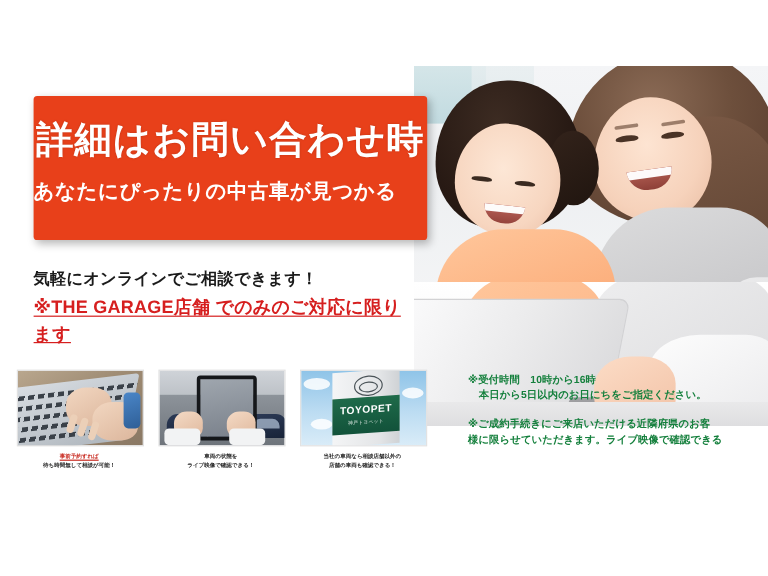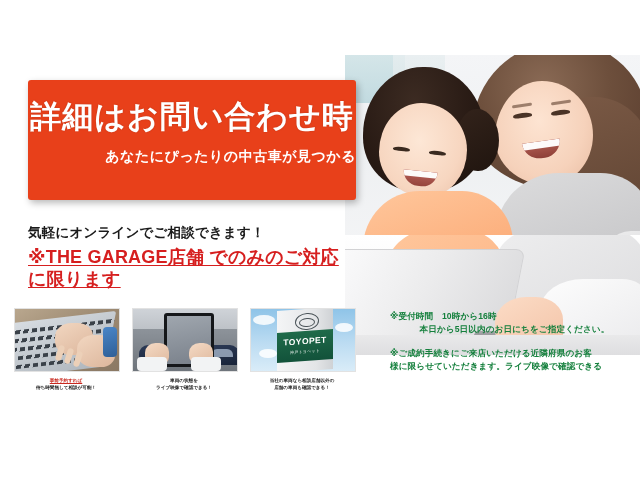--- a/index.html
+++ b/index.html
@@ -71,27 +71,27 @@
   .lb-hand{position:absolute;left:150px;top:62px;width:68px;height:56px;border-radius:46% 40% 34% 40%;
          background:linear-gradient(150deg,#fcdcc6,#f2c2a6);}
   .lb-desk{position:absolute;left:0;bottom:0;width:295px;height:20px;background:linear-gradient(180deg,#e9e9ea,#dedee0);}
 
   
   #banner{position:absolute;left:28px;top:25px;width:328px;height:120px;background:#e8401a;
           border-radius:3px;box-shadow:2px 3px 7px rgba(0,0,0,.28);}
   #banner-title{position:absolute;left:0;top:16px;width:328px;text-align:center;
           font-size:31px;font-weight:bold;color:#ffffff;letter-spacing:1px;
           text-shadow:0 0 2px rgba(0,0,0,.18);}
-  #banner-sub{position:absolute;left:0;top:68px;width:328px;text-align:right;
-          font-size:14px;font-weight:bold;color:#ffffff;letter-spacing:.5px;}
+  #banner-sub{position:absolute;left:0;top:68px;width:328px;text-align:left;
+          font-size:17px;font-weight:bold;color:#ffffff;letter-spacing:.5px;}
 
   
   #desc{position:absolute;left:28px;top:167px;width:320px;color:#1b1b1b;}
   #desc .line{font-size:13.5px;font-weight:bold;line-height:22px;letter-spacing:.2px;}
-  #desc .warn{font-size:18px;font-weight:bold;line-height:22px;color:#d61f1f;
+  #desc .warn{font-size:15px;font-weight:bold;line-height:22px;color:#d61f1f;
           text-decoration:underline;text-underline-offset:2px;letter-spacing:.2px;margin-top:2px;}
 
   
   #cards{position:absolute;left:14px;top:253px;width:344px;height:100px;}
   .card{position:absolute;top:0;width:104px;}
   .card.c0{left:0px;} .card.c1{left:118px;} .card.c2{left:236px;}
   .thumb{position:relative;width:104px;height:62px;overflow:hidden;border:1px solid #e2e2e2;background:#ddd;}
   .cap{margin-top:5px;text-align:center;color:#222;font-size:4.6px;line-height:7.2px;font-weight:bold;}
   .cap .hl{color:#c8281e;text-decoration:underline;}
 
@@ -130,21 +130,21 @@
   .t3 .sub{position:absolute;left:26px;top:40px;width:56px;text-align:center;transform:skewY(-4deg);
         color:#dfe9e4;font-size:4px;letter-spacing:.2px;}
   .t3 .emblem{position:absolute;left:44px;top:4px;width:22px;height:15px;border:1.6px solid #4a5358;border-radius:50%;
         transform:skewY(-4deg);}
   .t3 .emblem:before{content:"";position:absolute;left:3px;top:3.5px;width:14px;height:7px;
         border:1.4px solid #4a5358;border-radius:50%;}
 
   
   #notes{position:absolute;left:390px;top:255px;width:240px;color:#15803d;}
   #notes .n{font-size:8.6px;line-height:13px;font-weight:bold;letter-spacing:.1px;}
-  #notes .n.indent{text-indent:9px;text-align:center;}
+  #notes .n.indent{text-indent:9px;}
   #notes .gap{height:11px;}
 </style>
 </head>
 <body>
 
 <div id="stage">
 
   <div id="artwork">
 
     <div id="photo">

